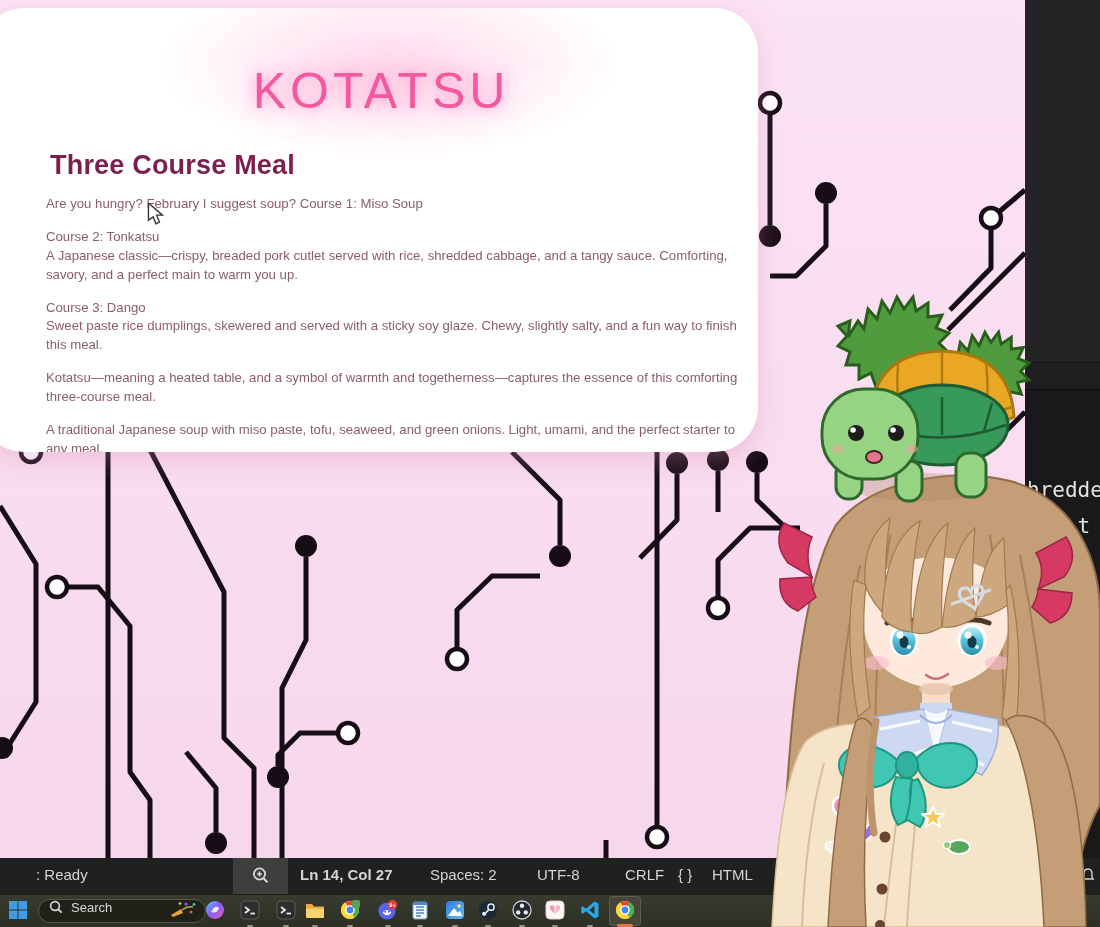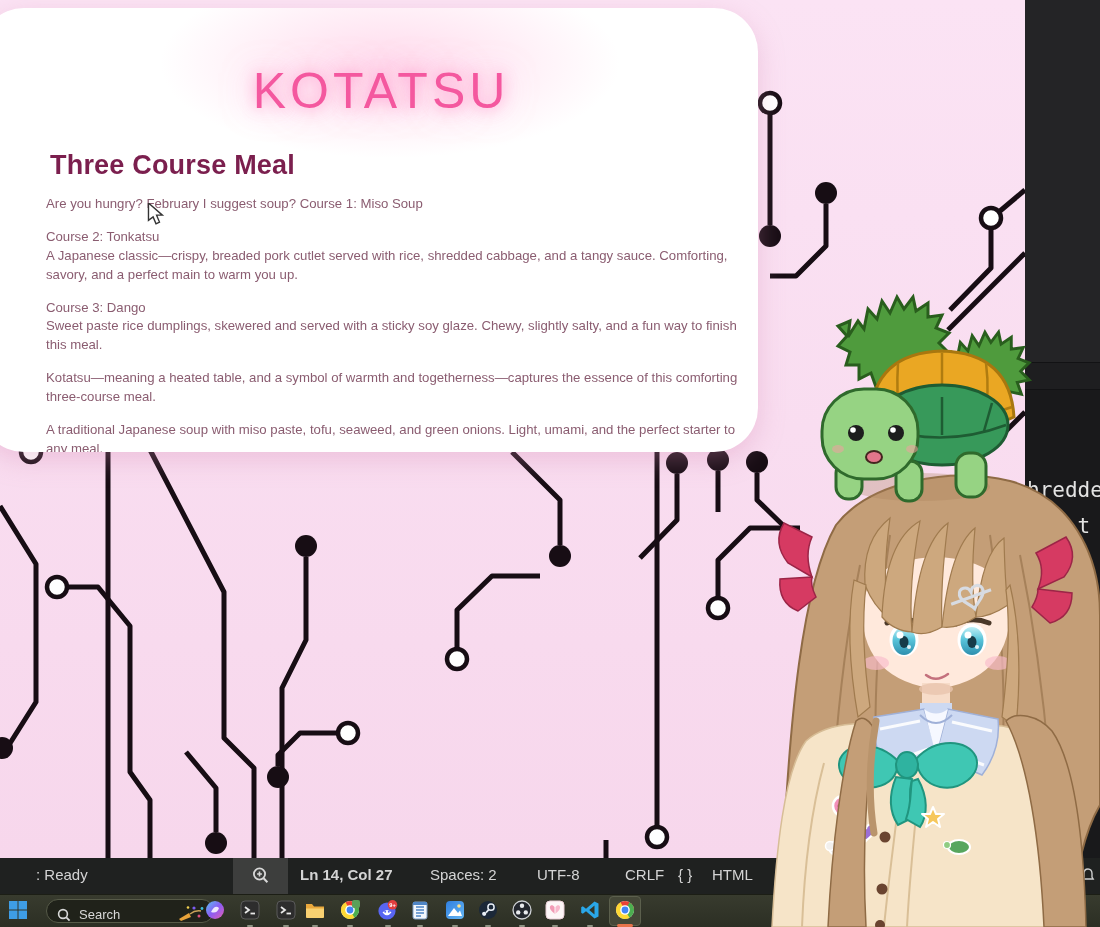--- a/index.html
+++ b/index.html
@@ -36,22 +36,22 @@
   #statusbar{left:0;top:858px;width:1100px;height:36px;background:#1f2120;color:#d4d4d4;
              font-size:15px;}
   #statusbar span{position:absolute;top:8px;white-space:nowrap;}
   #zoom-btn{position:absolute;left:233px;top:0;width:55px;height:36px;background:#3d3e3d;
             display:flex;align-items:center;justify-content:center;}
 
   
   #taskbar{left:0;top:894px;width:1100px;height:33px;
            background:linear-gradient(#383b2e,#2c2f24);border-top:1px solid #1c1e15;
            box-sizing:border-box;}
-  #search-pill{position:absolute;left:46px;top:4px;width:168px;height:24px;border-radius:12px;
-           background:#20221a;border:1px solid #565a48;display:flex;align-items:flex-end;
+  #search-pill{position:absolute;left:38px;top:4px;width:168px;height:24px;border-radius:12px;
+           background:#20221a;border:1px solid #565a48;display:flex;align-items:flex-start;
            box-sizing:border-box;}
   #search-pill .lbl{color:#d8d8d8;font-size:13px;margin-left:8px;}
   .tbicon{position:absolute;top:5px;width:20px;height:20px;}
   .rundot{position:absolute;top:29.5px;width:6px;height:2.5px;border-radius:1.5px;background:#8e9383;}
   #active-box{position:absolute;left:609px;top:1px;width:32px;height:30px;background:#454838;
            border:1px solid #5c604d;border-radius:4px;box-sizing:border-box;}
   #active-underline{position:absolute;left:617px;top:28.5px;width:16px;height:3px;
            border-radius:2px;background:#e8734a;}
 
   

